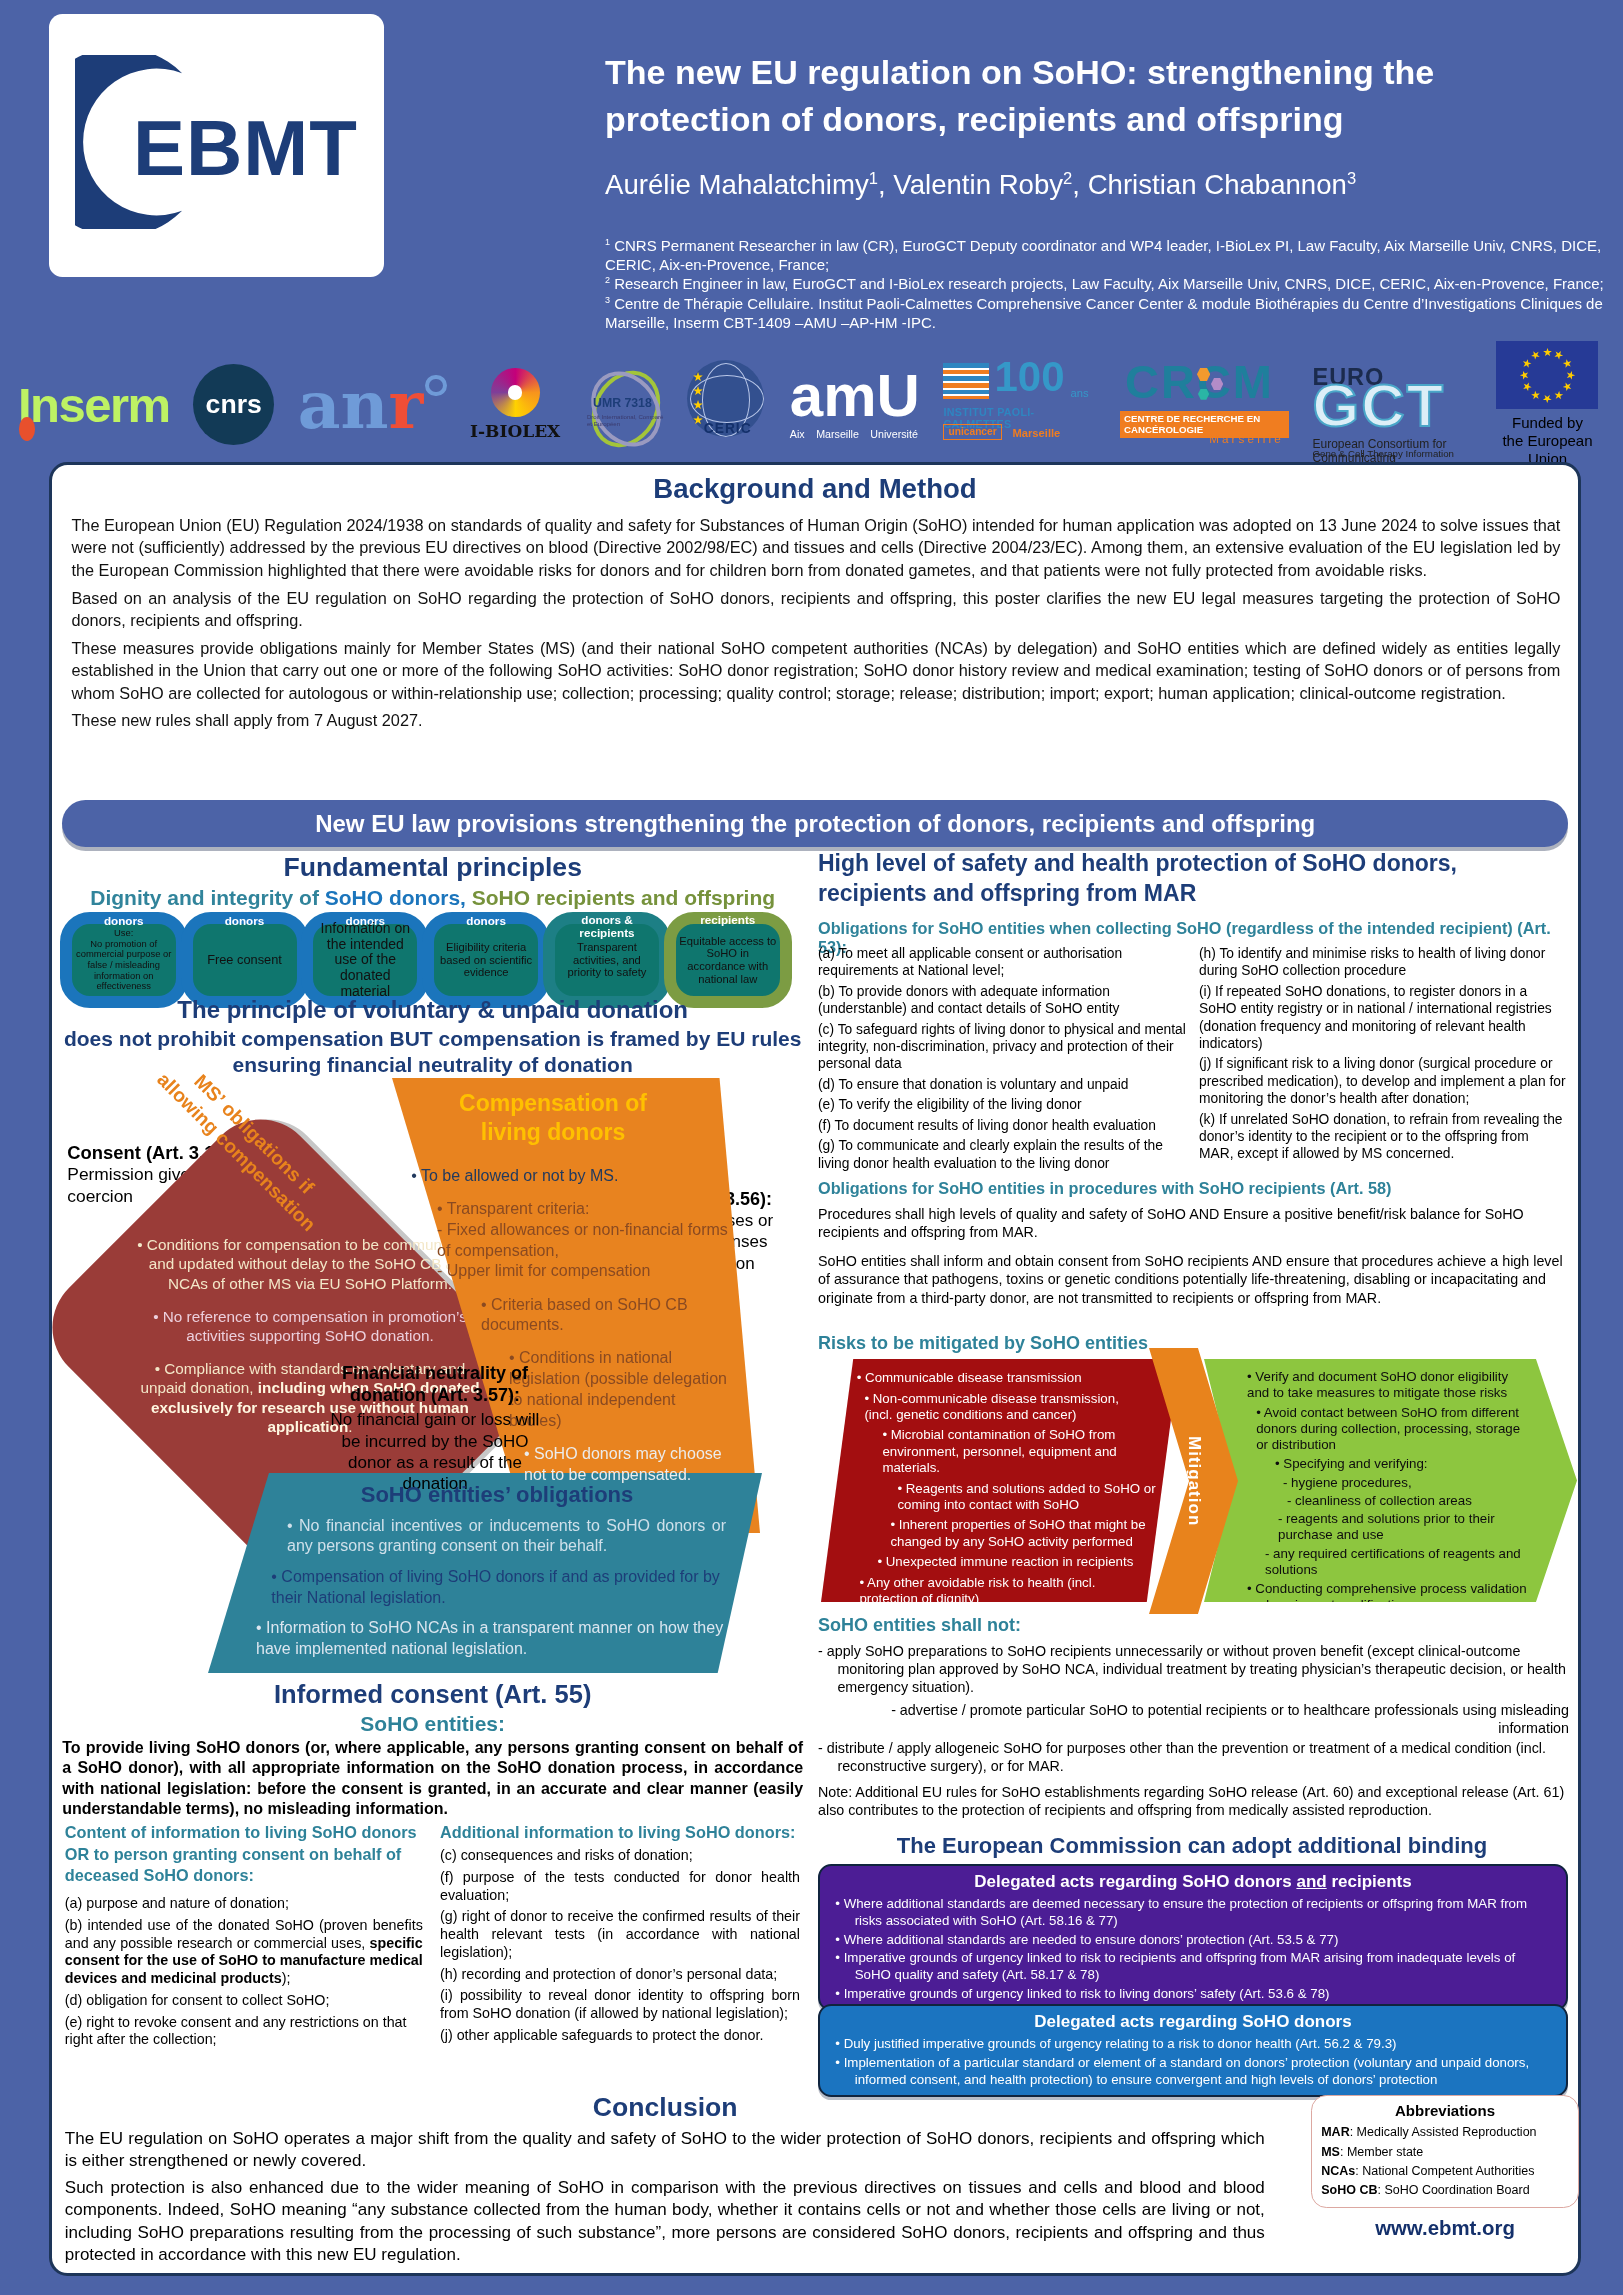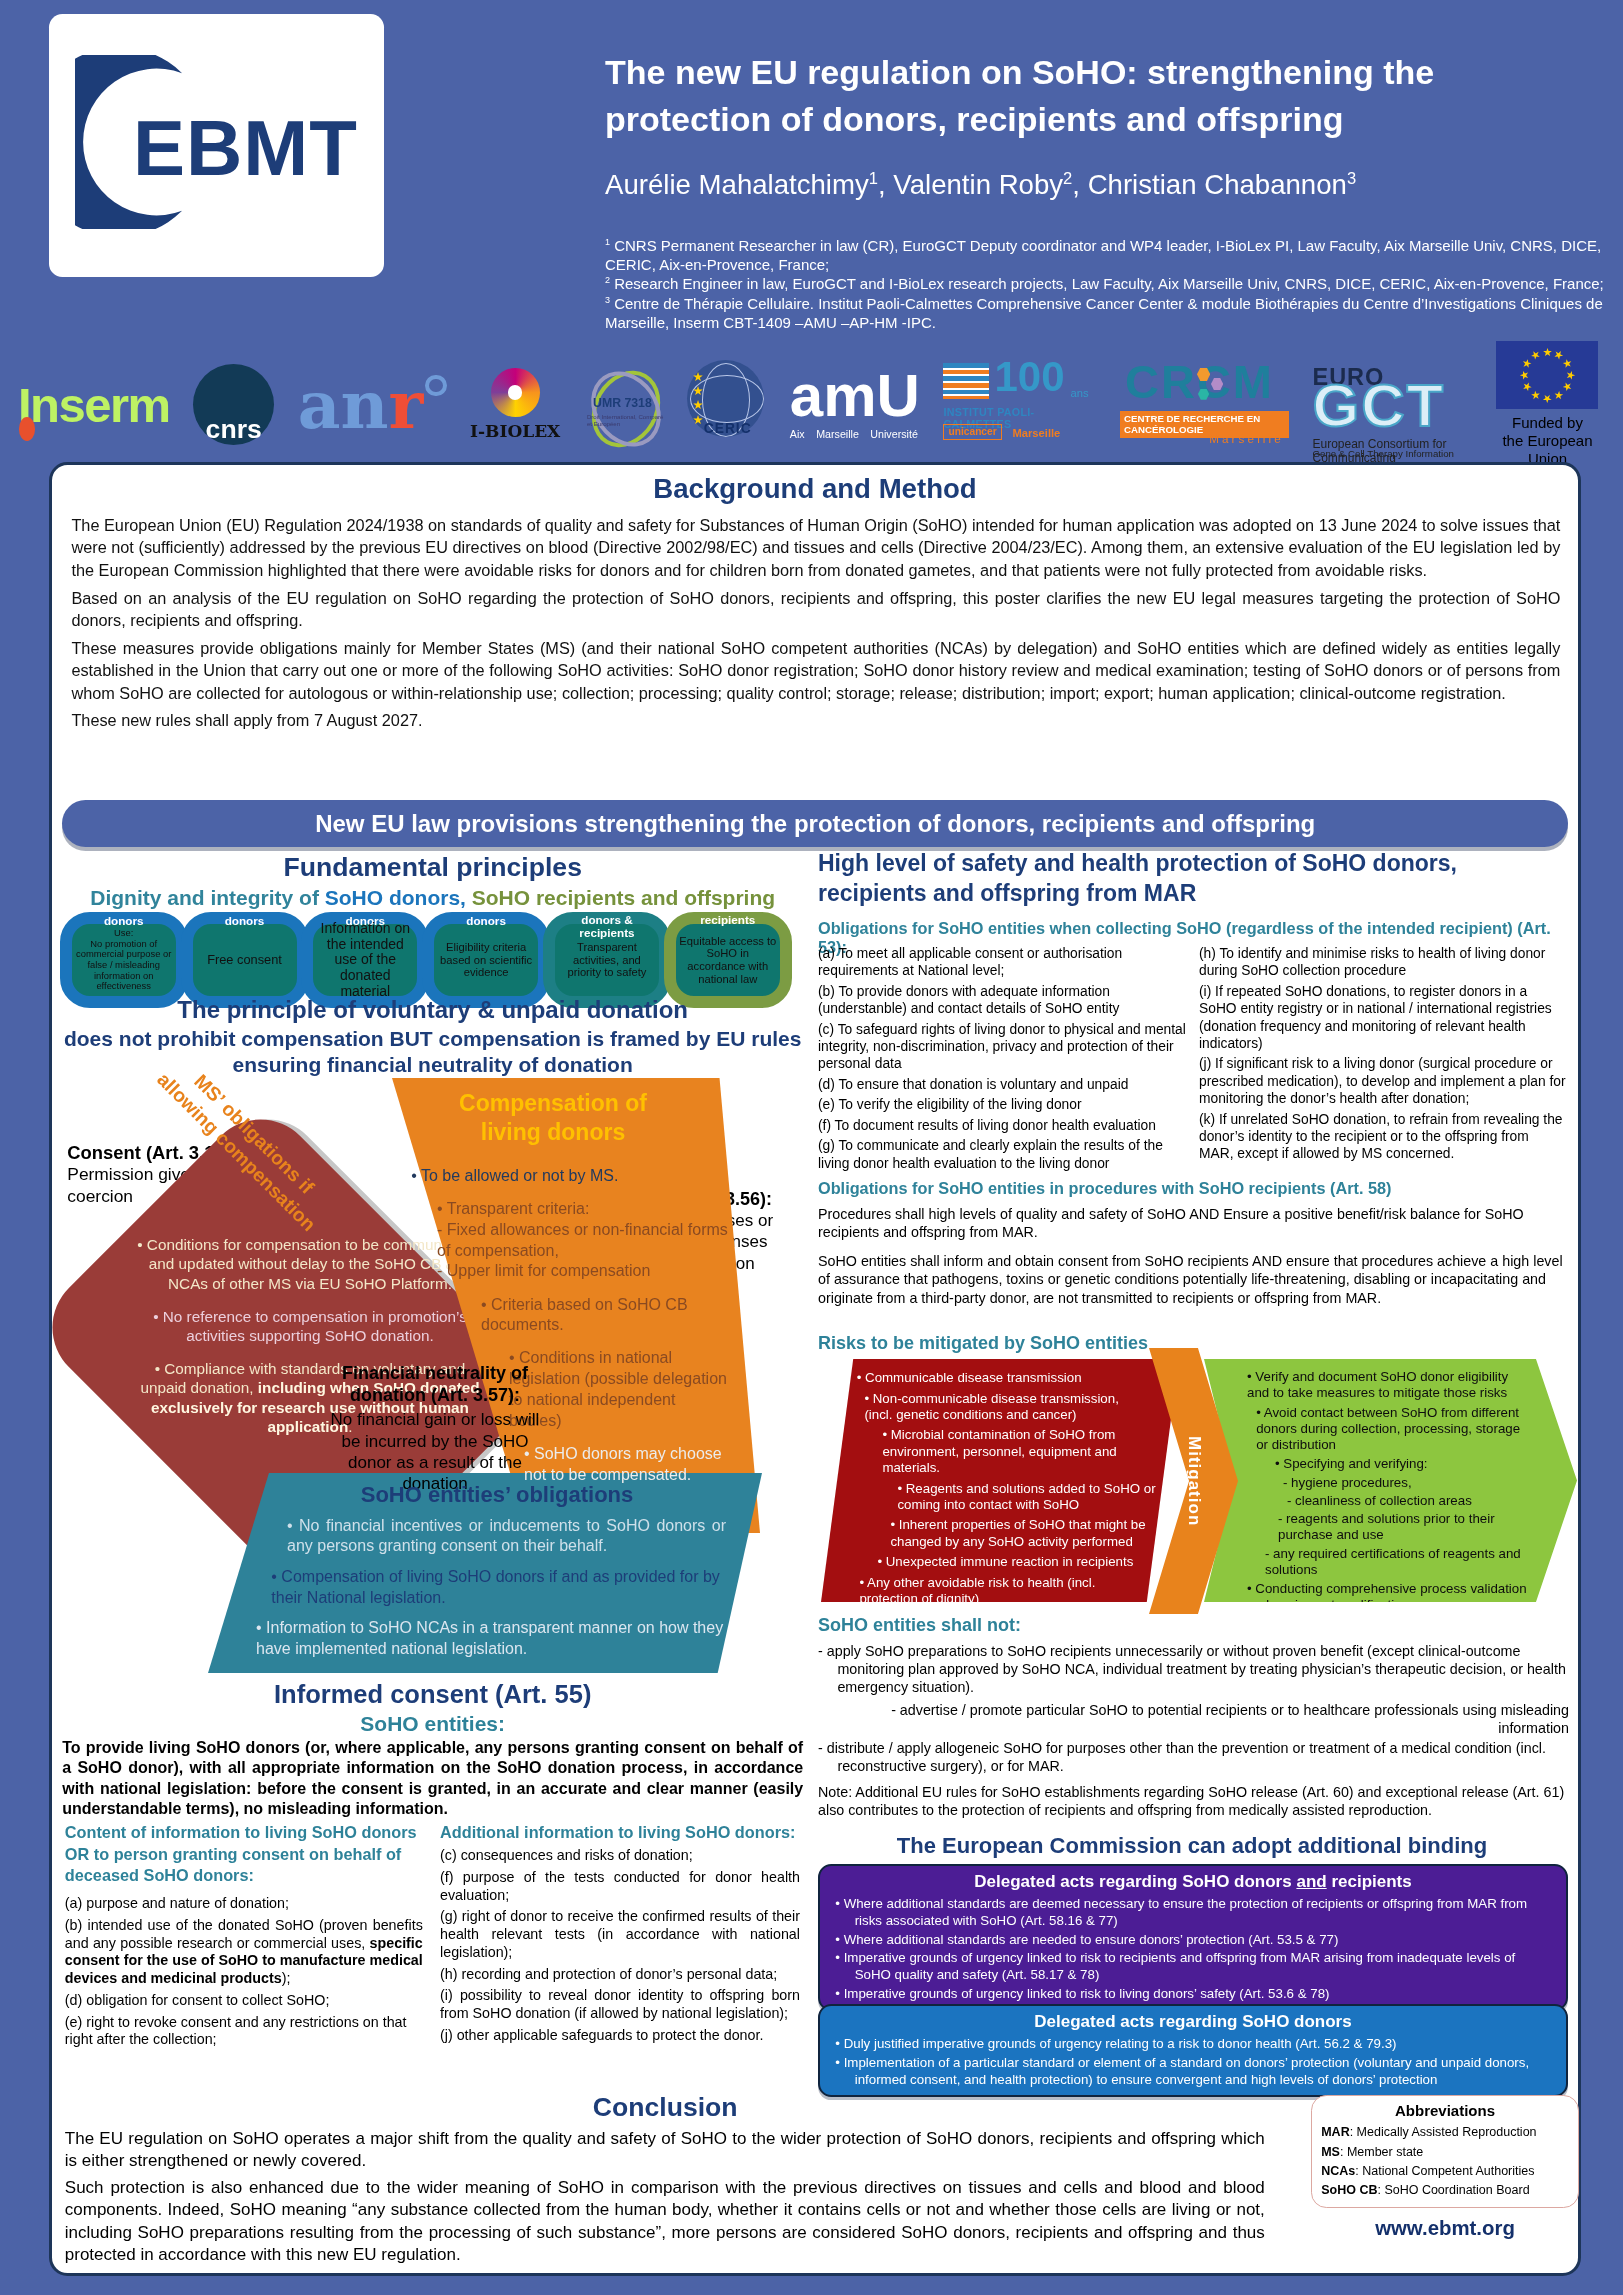--- a/index.html
+++ b/index.html
@@ -54,21 +54,21 @@
   <div><sup>1</sup><span> CNRS Permanent Researcher in law (CR), EuroGCT Deputy coordinator and WP4 leader, I-BioLex PI, Law Faculty, Aix Marseille Univ, CNRS, DICE, CERIC, Aix-en-Provence, France;</span></div>
   <div><sup>2</sup><span> Research Engineer in law, EuroGCT and I-BioLex research projects, Law Faculty, Aix Marseille Univ, CNRS, DICE, CERIC, Aix-en-Provence, France;</span></div>
   <div><sup>3</sup><span> Centre de Thérapie Cellulaire. Institut Paoli-Calmettes Comprehensive Cancer Center &amp; module Biothérapies du Centre d’Investigations Cliniques de Marseille, Inserm CBT-1409 –AMU –AP-HM -IPC.</span></div>
 </div>
 
 <div class="abs" style="left:0;top:354px;width:1624px;height:101px;display:flex;align-items:center;justify-content:space-between;padding:0 18px;box-sizing:border-box;">
   <div style="position:relative;">
     <span style="font-size:49px;font-weight:bold;color:#bef264;letter-spacing:-1.5px;">Inserm</span>
     <span style="position:absolute;left:1px;bottom:-8.2px;width:16.3px;height:23.5px;background:#e8502d;border-radius:50%;"></span>
   </div>
-  <div style="width:81px;height:81px;border-radius:50%;background:#123a56;display:flex;align-items:flex-end;justify-content:center;">
+  <div style="width:81px;height:81px;border-radius:50%;background:#123a56;display:flex;align-items:center;justify-content:center;">
     <span style="color:#fff;font-size:26.6px;font-weight:bold;">cnrs</span>
   </div>
   <div style="font-family:'DejaVu Serif',serif;font-weight:bold;font-size:66px;line-height:1;">
     <span style="color:#6f9bd8;">an</span><span style="color:#f04e36;">r</span><span style="display:inline-block;width:13.3px;height:13.3px;border:4.1px solid #6f9bd8;border-radius:50%;vertical-align:top;margin:3.1px 0 0 2px;"></span>
   </div>
   <div style="text-align:center;">
     <div style="width:49px;height:49px;margin:0 auto;border-radius:50%;background:conic-gradient(#c4007a,#f7941d,#ffd200,#7f3f98,#c4007a);position:relative;">
       <span style="position:absolute;left:17.4px;top:17.4px;width:14.3px;height:14.3px;background:#fff;border-radius:50%;"></span>
     </div>
     <div style="font-family:'DejaVu Serif',serif;font-weight:bold;font-size:17px;color:#111;margin-top:4.1px;">I-BIOLEX</div>

